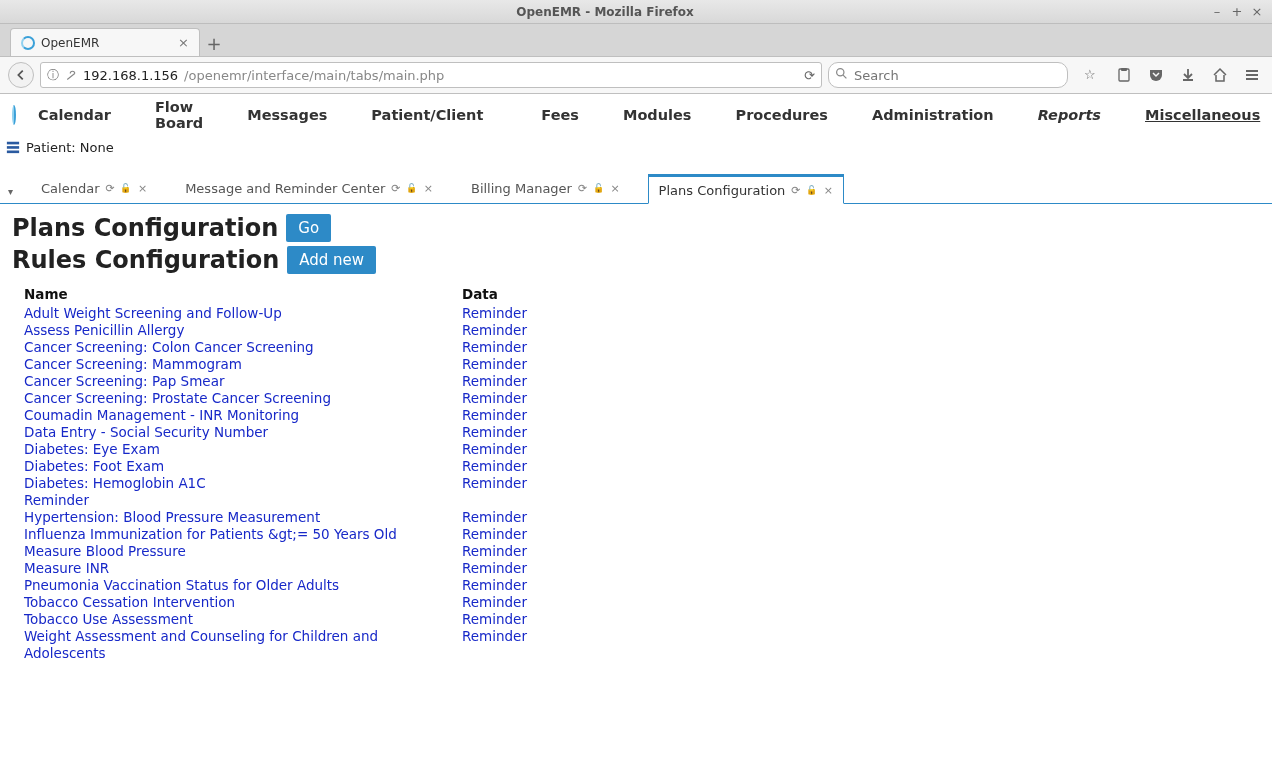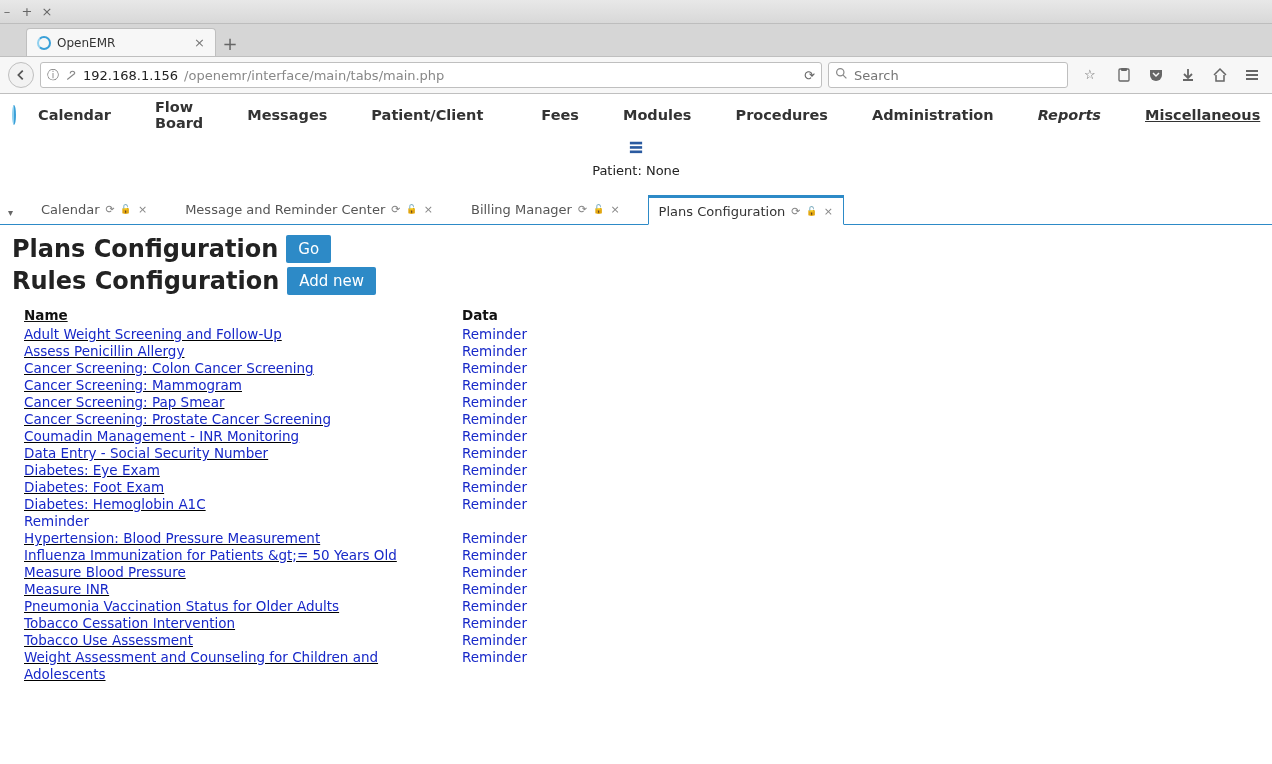--- a/index.html
+++ b/index.html
@@ -5,79 +5,80 @@
 * { margin: 0; padding: 0; box-sizing: border-box; font-family: "DejaVu Sans", "Liberation Sans", Arial, sans-serif; }
 body { width: 1272px; height: 764px; background: #d6d6d6; overflow: hidden; font-size: 13px; }
 
 
 .titlebar { height: 24px; background: linear-gradient(#e8e8e8,#d8d8d8); display: flex; align-items: center; border-bottom: 1px solid #bdbdbd; }
 .titlebar-title { flex: 1; text-align: center; color: #555; font-size: 12px; font-weight: bold; }
 .titlebar-buttons { display: flex; gap: 6px; padding-right: 8px; color: #666; font-size: 13px; }
 .titlebar-buttons span { width: 14px; text-align: center; cursor: default; }
 
 
-.tabstrip { height: 32px; background: #d6d6d6; display: flex; align-items: flex-end; padding-left: 26px; }
+.tabstrip { height: 32px; background: #d6d6d6; display: flex; align-items: flex-end; padding-left: 10px; }
 .browser-tab { background: #f7f7f7; border: 1px solid #bfbfbf; border-bottom: none; border-radius: 4px 4px 0 0; height: 28px; display: flex; align-items: center; padding: 0 10px; gap: 6px; min-width: 190px; }
 .browser-tab .favicon { width: 14px; height: 14px; }
 .browser-tab .lbl { color: #333; font-size: 12px; flex: 1; }
 .browser-tab .close { color: #777; font-size: 13px; }
 .newtab { width: 28px; height: 26px; display: flex; align-items: center; justify-content: center; color: #666; font-size: 18px; }
 
 
 .urlbar { height: 38px; background: #f7f7f7; border-top: 1px solid #bfbfbf; border-bottom: 1px solid #bfbfbf; display: flex; align-items: center; padding: 0 8px; gap: 6px; }
 .circle-btn { width: 26px; height: 26px; border: 1px solid #bfbfbf; border-radius: 50%; display: flex; align-items: center; justify-content: center; background: #f2f2f2; color: #555; font-size: 14px; }
 .urlbox { flex: 1; height: 26px; border: 1px solid #bfbfbf; border-radius: 3px; background: #fff; display: flex; align-items: center; padding: 0 6px; gap: 6px; }
 .urlbox .icon { color: #7a7a7a; font-size: 12px; }
 .urlbox .host { color: #222; font-size: 13px; }
 .urlbox .path { color: #888; font-size: 13px; }
 .urlbox .spacer { flex: 1; }
 .urlbox .reload { color: #666; font-size: 13px; }
-.searchbox { width: 240px; height: 26px; border: 1px solid #bfbfbf; border-radius: 3px; background: #fff; display: flex; align-items: center; padding: 0 6px; gap: 6px; }
+.searchbox { width: 240px; height: 26px; border: 1px solid #bfbfbf; border-radius: 10px; background: #fff; display: flex; align-items: center; padding: 0 6px; gap: 6px; }
 .searchbox input { border: none; outline: none; width: 100%; font-size: 13px; color: #333; }
 .searchbox .mag { color: #888; }
 .tb-icons { display: flex; align-items: center; gap: 16px; padding: 0 4px 0 10px; color: #666; }
 .tb-icons svg, .tb-icons .glyph { width: 16px; height: 16px; }
 
 
 .page { background: #ffffff; height: calc(764px - 24px - 32px - 38px); overflow: hidden; }
 .app-menu { height: 42px; display: flex; align-items: center; padding: 0 12px; gap: 22px; }
 .app-logo { width: 20px; height: 20px; }
 .app-menu .mi { color: #333; font-size: 14.5px; font-weight: 600; }
 .app-menu .grow { flex: 1; }
 
-.patient-row { display: flex; align-items: center; gap: 6px; padding: 4px 6px 16px 6px; flex-direction: column; }
+.patient-row { display: flex; align-items: flex-start; gap: 6px; padding: 4px 6px 16px 6px; }
 .patient-row .ic { color: #2a5aa0; }
 .patient-row .lbl { color: #222; font-size: 13px; }
 
 .inner-tabs { display: flex; align-items: flex-end; gap: 18px; padding: 0 8px; height: 30px; }
 .inner-tabs .caret { color: #666; font-size: 10px; padding-bottom: 6px; }
 .itab { display: flex; align-items: center; gap: 6px; color: #555; font-size: 13px; height: 30px; padding: 0 10px; }
 .itab .ti { color: #888; font-size: 11px; }
 .itab.active { background: #fff; border: 1px solid #2d8ac7; border-bottom: 1px solid #fff; border-top: 3px solid #2d8ac7; color: #333; position: relative; top: 1px; }
 
 .content { background: #fff; border-top: 1px solid #2d8ac7; padding: 10px 12px; height: calc(100% - 42px - 40px - 30px); overflow: auto; }
 .hrow { display: flex; align-items: center; gap: 8px; margin-bottom: 4px; }
 .hrow h2 { font-size: 24px; font-weight: 700; color: #222; }
 .btn-blue { background: #2d8ac7; color: #fff; border: none; padding: 5px 12px; font-size: 15px; border-radius: 2px; cursor: pointer; }
 
 .rules-table { margin-top: 12px; padding-left: 12px; }
 .rules-table .thead, .rules-table .trow { display: flex; }
-.rules-table .c1 { width: 438px; text-decoration: underline; }
+.rules-table .c1 { width: 438px; }
 .rules-table .c2 { width: 200px; }
 .rules-table .thead { font-weight: 700; color: #111; font-size: 13.5px; padding-bottom: 3px; }
 .rules-table .trow { font-size: 13.5px; line-height: 17px; }
 .rules-table .trow a { color: #1728c8; text-decoration: none; }
 
 
 .ring { border: 2px solid #3aa0d8; border-left-color: #8fd0ef; border-radius: 50%; }
 </style>
 </head>
 <body>
 
 <div class="titlebar">
+  <div class="titlebar-title">OpenEMR - Mozilla Firefox</div>
   <div class="titlebar-buttons">
     <span>–</span>
     <span>+</span>
     <span>×</span>
   </div>
 </div>
 
 <div class="tabstrip">
   <div class="browser-tab">
     <span class="favicon ring"></span>

